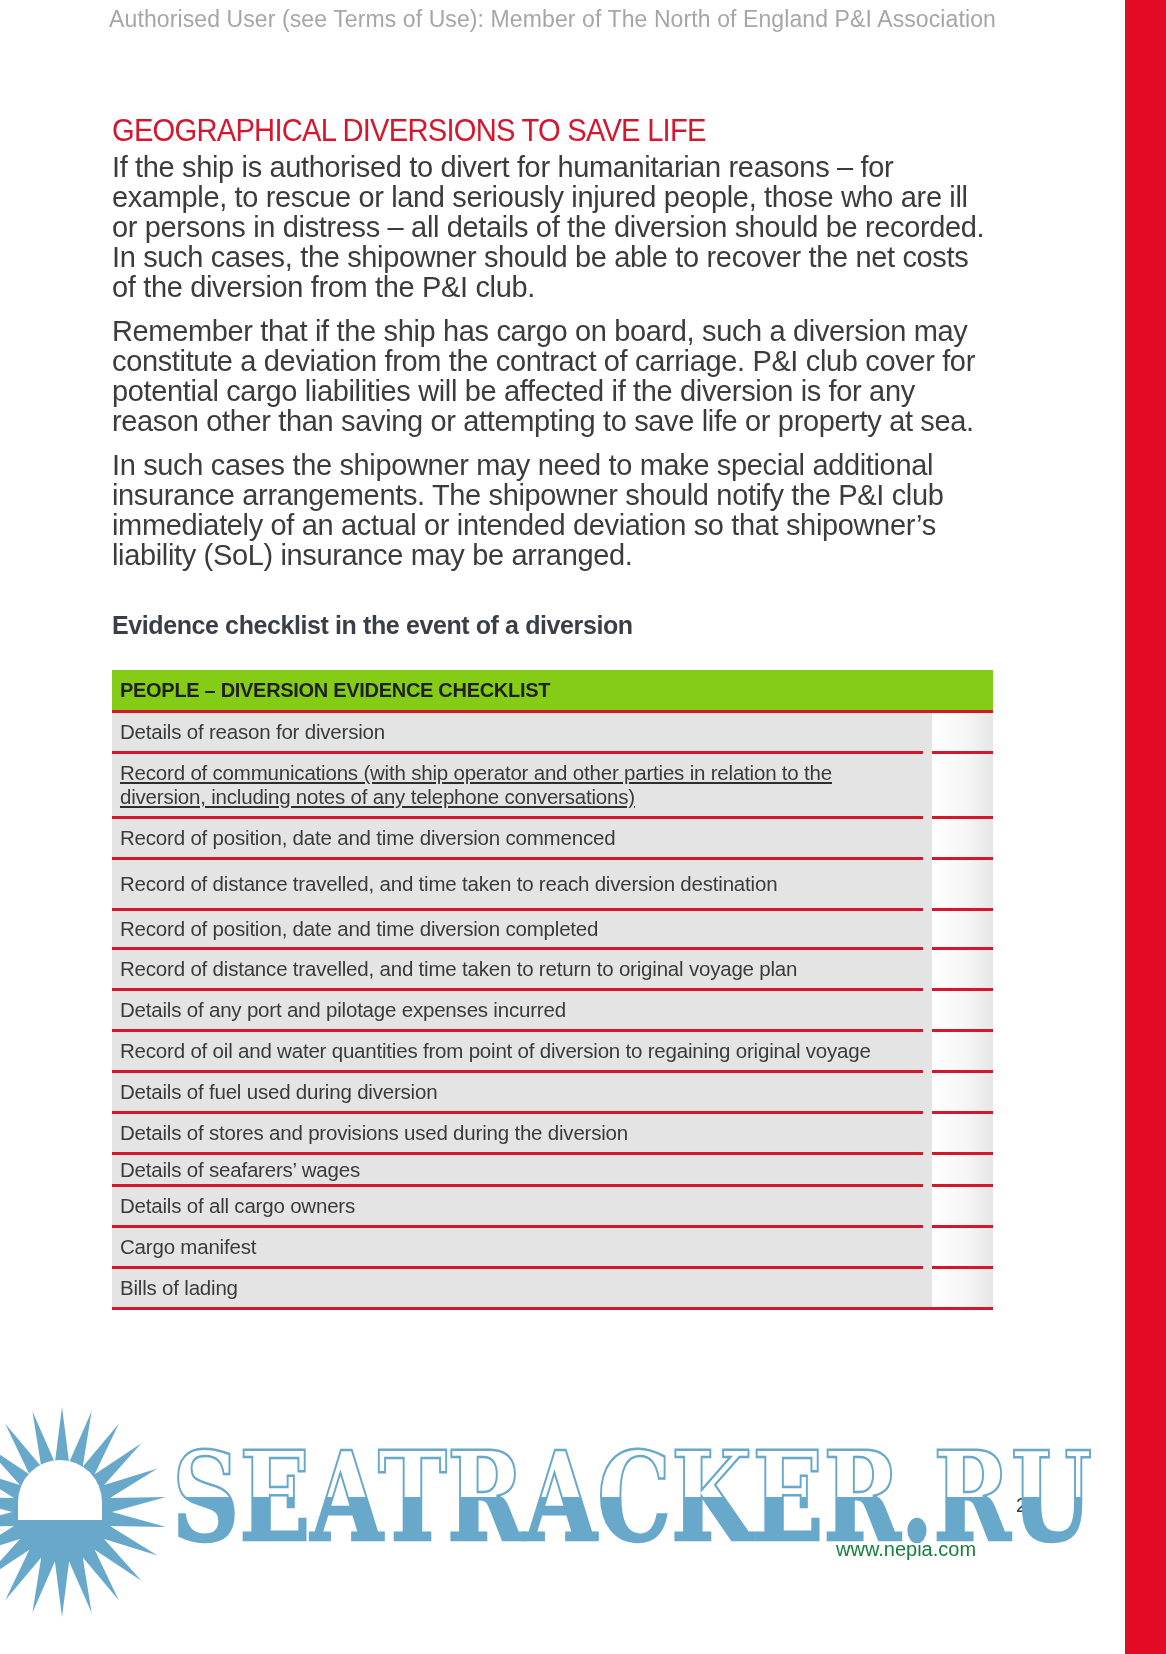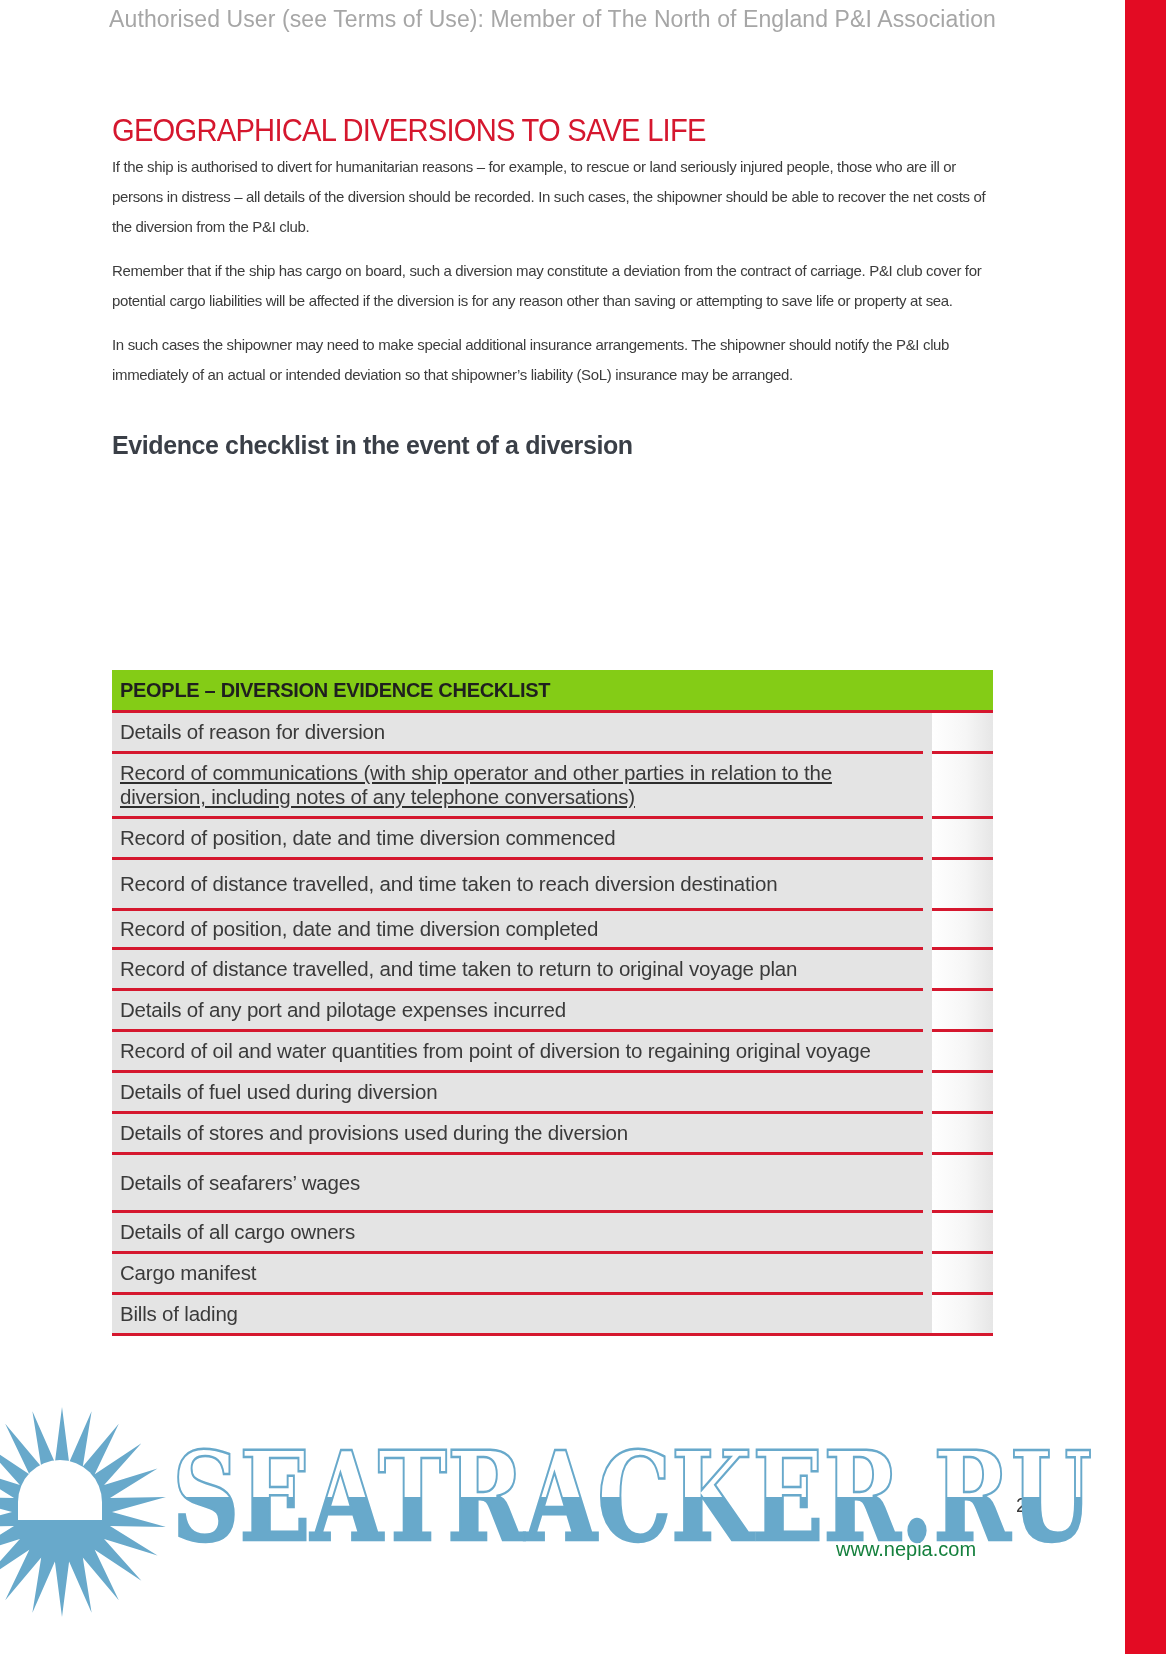--- a/index.html
+++ b/index.html
@@ -16,21 +16,21 @@
   .auth-line {
     position: absolute; left: 0; top: 6px; width: 1105px; text-align: center;
     font-size: 23px; color: #a6a6a6; letter-spacing: 0.1px;
   }
   .content { position: absolute; left: 112px; top: 110px; width: 882px; }
   .section-title {
     margin: 0; color: #d5172e; font-size: 31px; font-weight: normal;
     letter-spacing: -0.8px; line-height: 42px; transform: scaleX(0.94); transform-origin: left;
   }
   .para {
-    margin: 0 0 14px 0; font-size: 15px; line-height: 30px; color: #3c3c3c;
+    margin: 0 0 14px 0; font-size: 29px; line-height: 30px; color: #3c3c3c;
     letter-spacing: -0.35px;
   }
   .para.first { margin-top: 0; }
   .sub-heading {
     margin: 38px 0 4px 0; font-size: 25px; font-weight: bold; color: #3a3f47;
     letter-spacing: -0.4px; line-height: 34px;
   }
   .table {
     position: absolute; left: 112px; top: 670px; width: 881px;
   }
@@ -125,21 +125,21 @@
       <div class="t-row" style="height: 41px;">
         <div class="t-cell-text">Details of fuel used during diversion</div>
         <div class="t-cell-gap"></div>
         <div class="t-cell-check"></div>
       </div>
       <div class="t-row" style="height: 41px;">
         <div class="t-cell-text">Details of stores and provisions used during the diversion</div>
         <div class="t-cell-gap"></div>
         <div class="t-cell-check"></div>
       </div>
-      <div class="t-row" style="height: 58px; text-align: center;">
+      <div class="t-row" style="height: 32px; text-align: center;">
         <div class="t-cell-text">Details of seafarers’ wages</div>
         <div class="t-cell-gap"></div>
         <div class="t-cell-check"></div>
       </div>
       <div class="t-row" style="height: 41px;">
         <div class="t-cell-text">Details of all cargo owners</div>
         <div class="t-cell-gap"></div>
         <div class="t-cell-check"></div>
       </div>
       <div class="t-row" style="height: 41px;">

